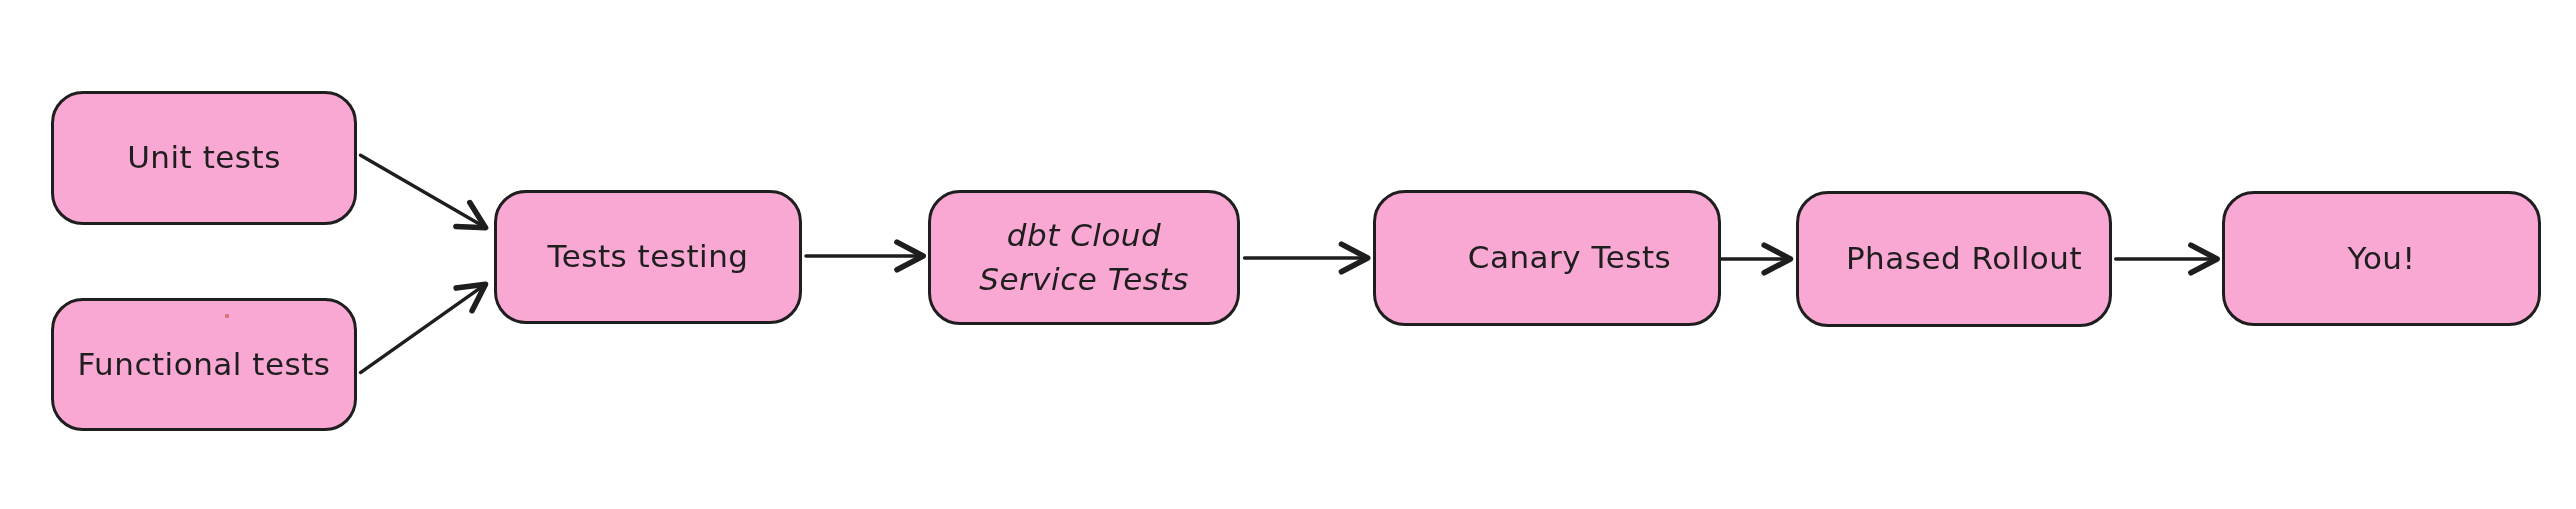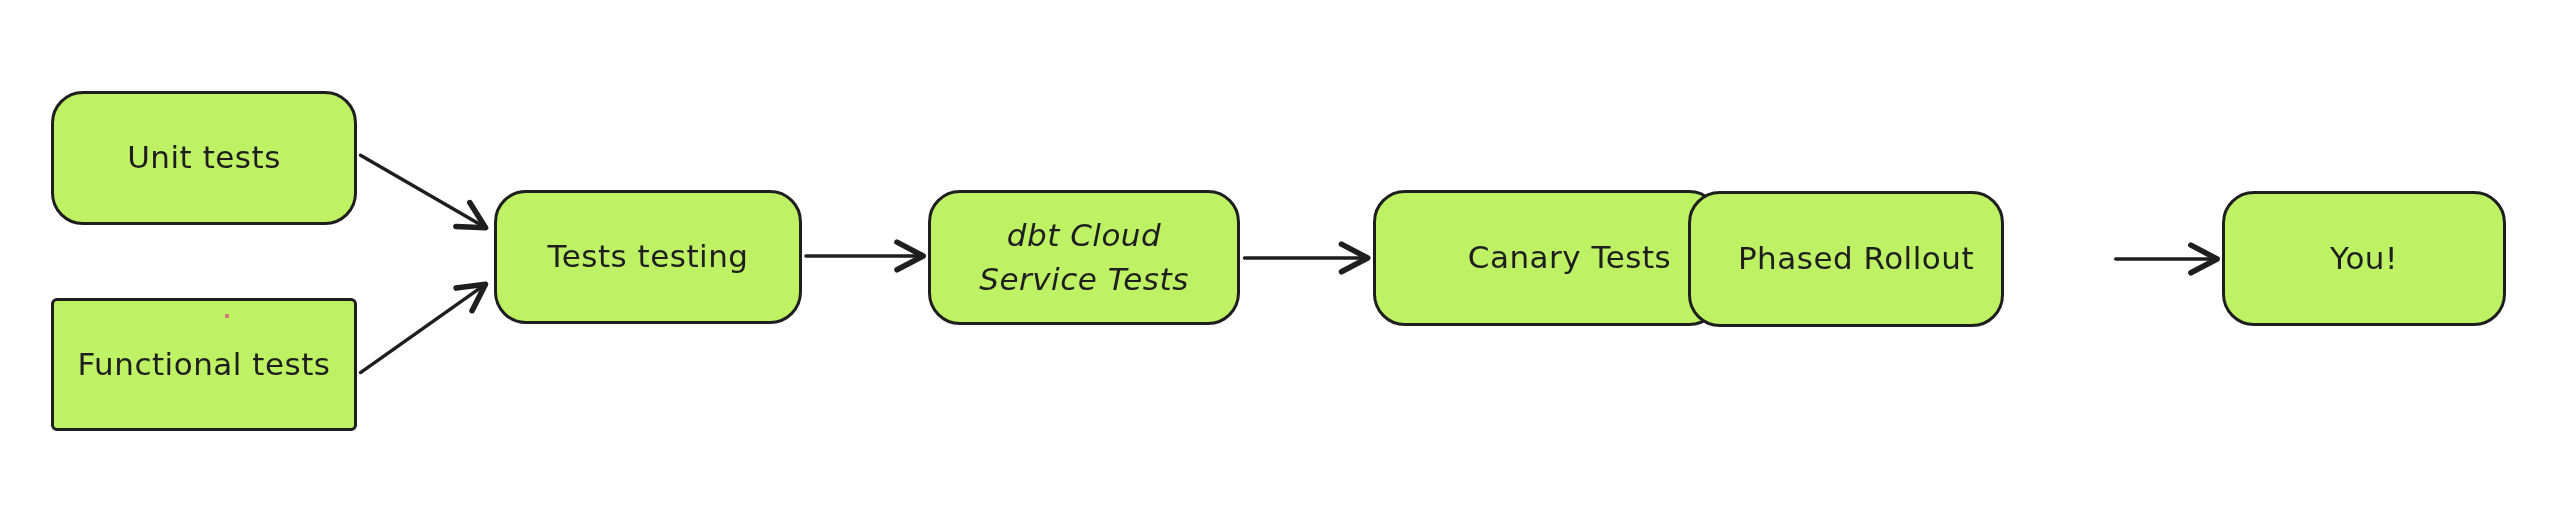--- a/index.html
+++ b/index.html
@@ -20,21 +20,21 @@
     position: absolute;
     left: 0;
     top: 0;
     width: 2576px;
     height: 510px;
     pointer-events: none;
   }
   .node {
     position: absolute;
     box-sizing: border-box;
-    background: #bef264;
+    background: #f9a8d4;
     border: 3.5px solid #1e1e1e;
     border-radius: 32px;
     display: flex;
     align-items: center;
     justify-content: center;
     text-align: center;
   }
   .node .label {
     font-size: 31px;
     line-height: 1.4;
@@ -69,41 +69,41 @@
       <path d="M1260,261 L1384,261" marker-end="url(#chevron)"></path>
       <path d="M1710,262 L1812,262" marker-end="url(#chevron)"></path>
       <path d="M2142,262 L2244,262" marker-end="url(#chevron)"></path>
     </g>
   </svg>
 
   <div class="node" style="left:51px; top:91px; width:306px; height:134px;">
     <span class="label">Unit tests</span>
   </div>
 
-  <div class="node" style="left:51px; top:298px; width:306px; height:133px;border-radius:6px;">
+  <div class="node" style="left:51px; top:298px; width:306px; height:133px;">
     <span class="label">Functional tests</span>
   </div>
 
   <div class="node" style="left:494px; top:190px; width:308px; height:134px;">
     <span class="label">Tests testing</span>
   </div>
 
   <div class="node" style="left:928px; top:190px; width:312px; height:135px;font-style:italic;">
     <span class="label">dbt Cloud
 Service Tests</span>
   </div>
 
   <div class="node" style="left:1373px; top:190px; width:348px; height:136px;padding-left:45px;">
     <span class="label">Canary Tests</span>
   </div>
 
-  <div class="node" style="left:1688px; top:191px; width:316px; height:136px;padding-left:20px;">
+  <div class="node" style="left:1796px; top:191px; width:316px; height:136px;padding-left:20px;">
     <span class="label">Phased Rollout</span>
   </div>
 
-  <div class="node" style="left:2222px; top:191px; width:284px; height:135px;">
+  <div class="node" style="left:2222px; top:191px; width:319px; height:135px;">
     <span class="label">You!</span>
   </div>
 
   <div class="artifact-dot" style="background:#d97575;"></div>
 
 </div>
 
 
 </body></html>

